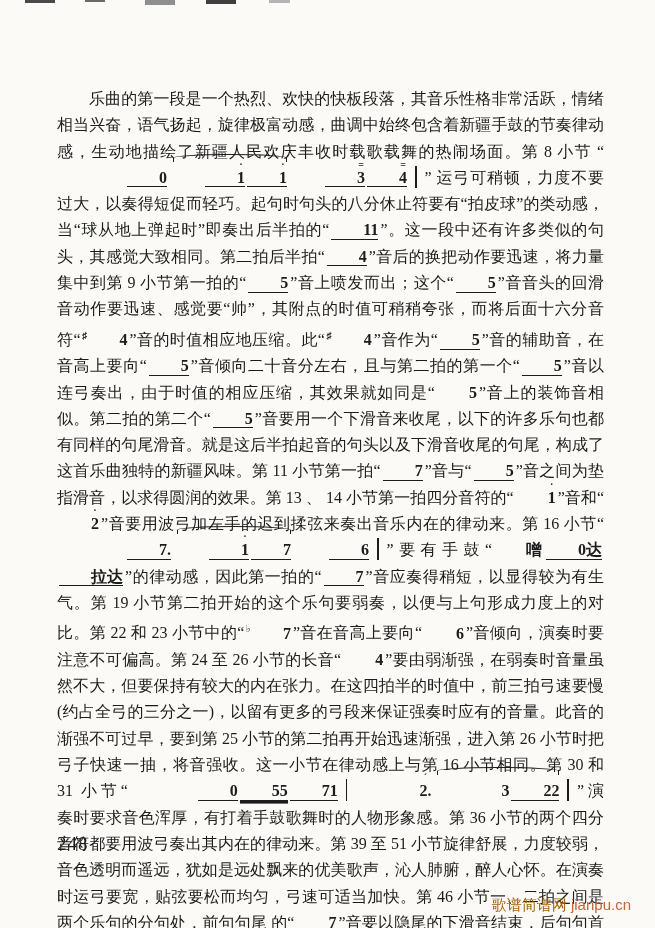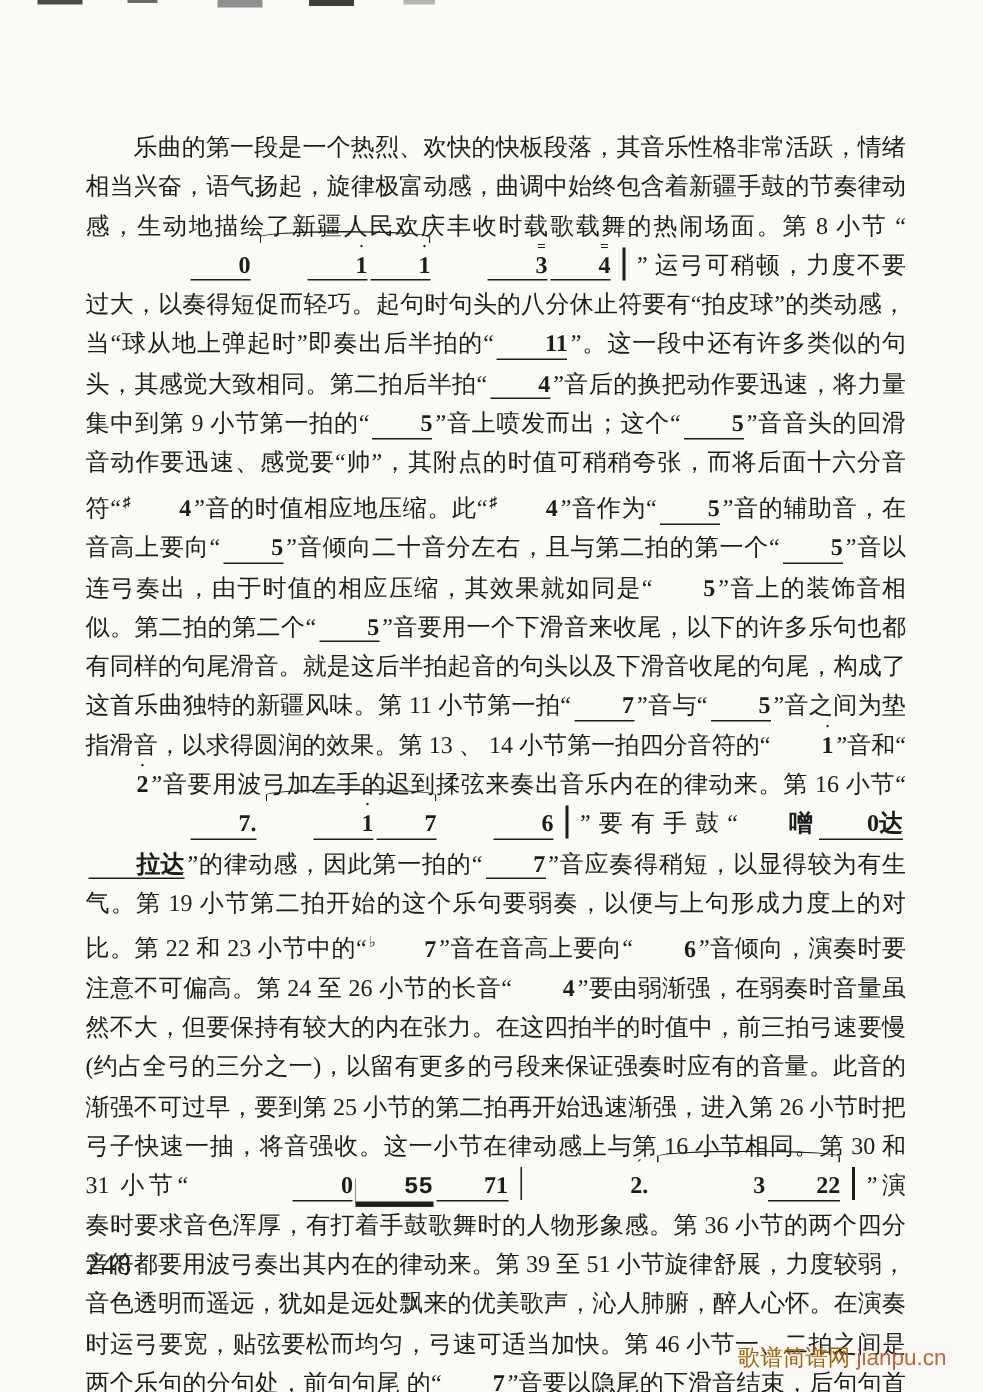--- a/index.html
+++ b/index.html
@@ -11,21 +11,21 @@
   .artifact{position:absolute;top:0;}
   .bodytext{
     position:absolute;left:57px;top:70px;width:547px;
     font-size:16px;line-height:26.3px;text-align:justify;
     text-indent:2em;color:#1c1c1c;
     font-family:"Liberation Serif","DejaVu Serif",serif;
   }
   
   .tok{position:relative;display:inline-block;font-weight:bold;margin:0 1px;line-height:1.1;}
   .u1{border-bottom:1.6px solid #1c1c1c;}
-  .u2{border-bottom:1.6px solid #1c1c1c;box-shadow:0 2.6px 0 #1c1c1c;font-family:Liberation Mono, monospace;}
+  .u2{border-bottom:1.6px solid #1c1c1c;box-shadow:0 2.6px 0 #1c1c1c;}
   .abv{position:absolute;top:-9px;left:50%;transform:translateX(-50%);
        font-size:10px;line-height:1;font-weight:bold;}
   .note{font-weight:bold;padding:0 1px;white-space:nowrap;}
   .acc{font-size:10px;vertical-align:super;margin-right:-1px;font-weight:bold;}
   .music{display:inline-block;padding:0 3px;white-space:nowrap;font-weight:bold;}
   .grp{display:inline-block;position:relative;margin:0 2px;}
   .grp.arc::before{
     content:"";position:absolute;top:-11px;left:1px;right:1px;height:7px;
     border:1.4px solid #1c1c1c;border-bottom:none;border-radius:100% 100% 0 0;
   }

